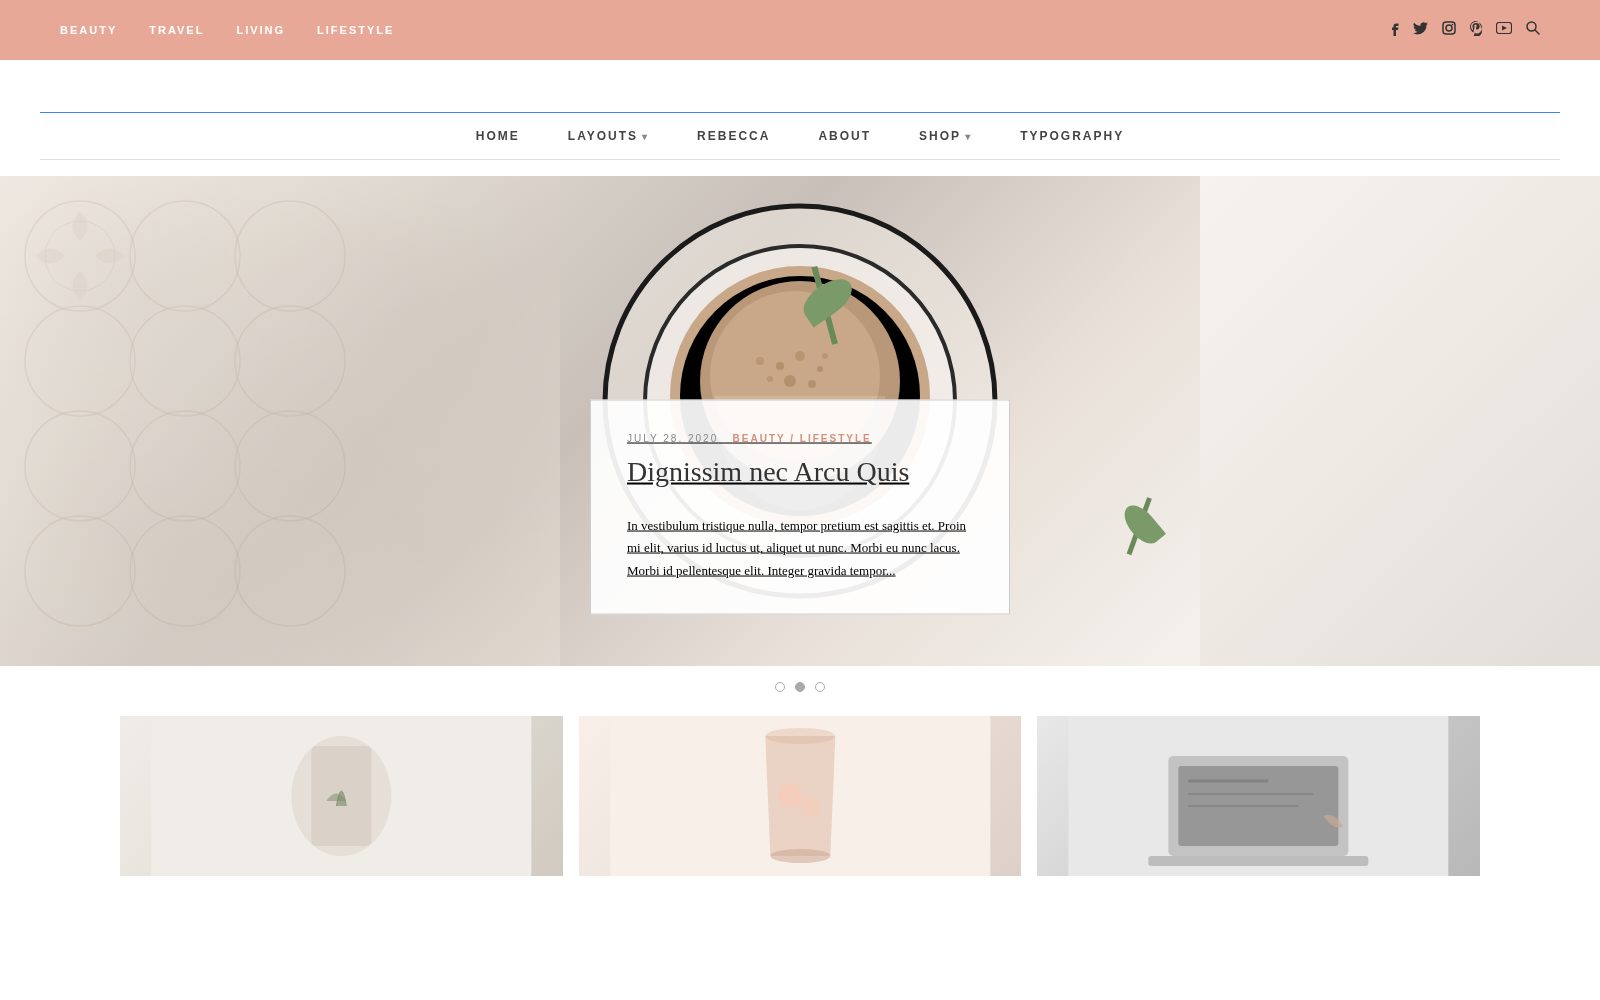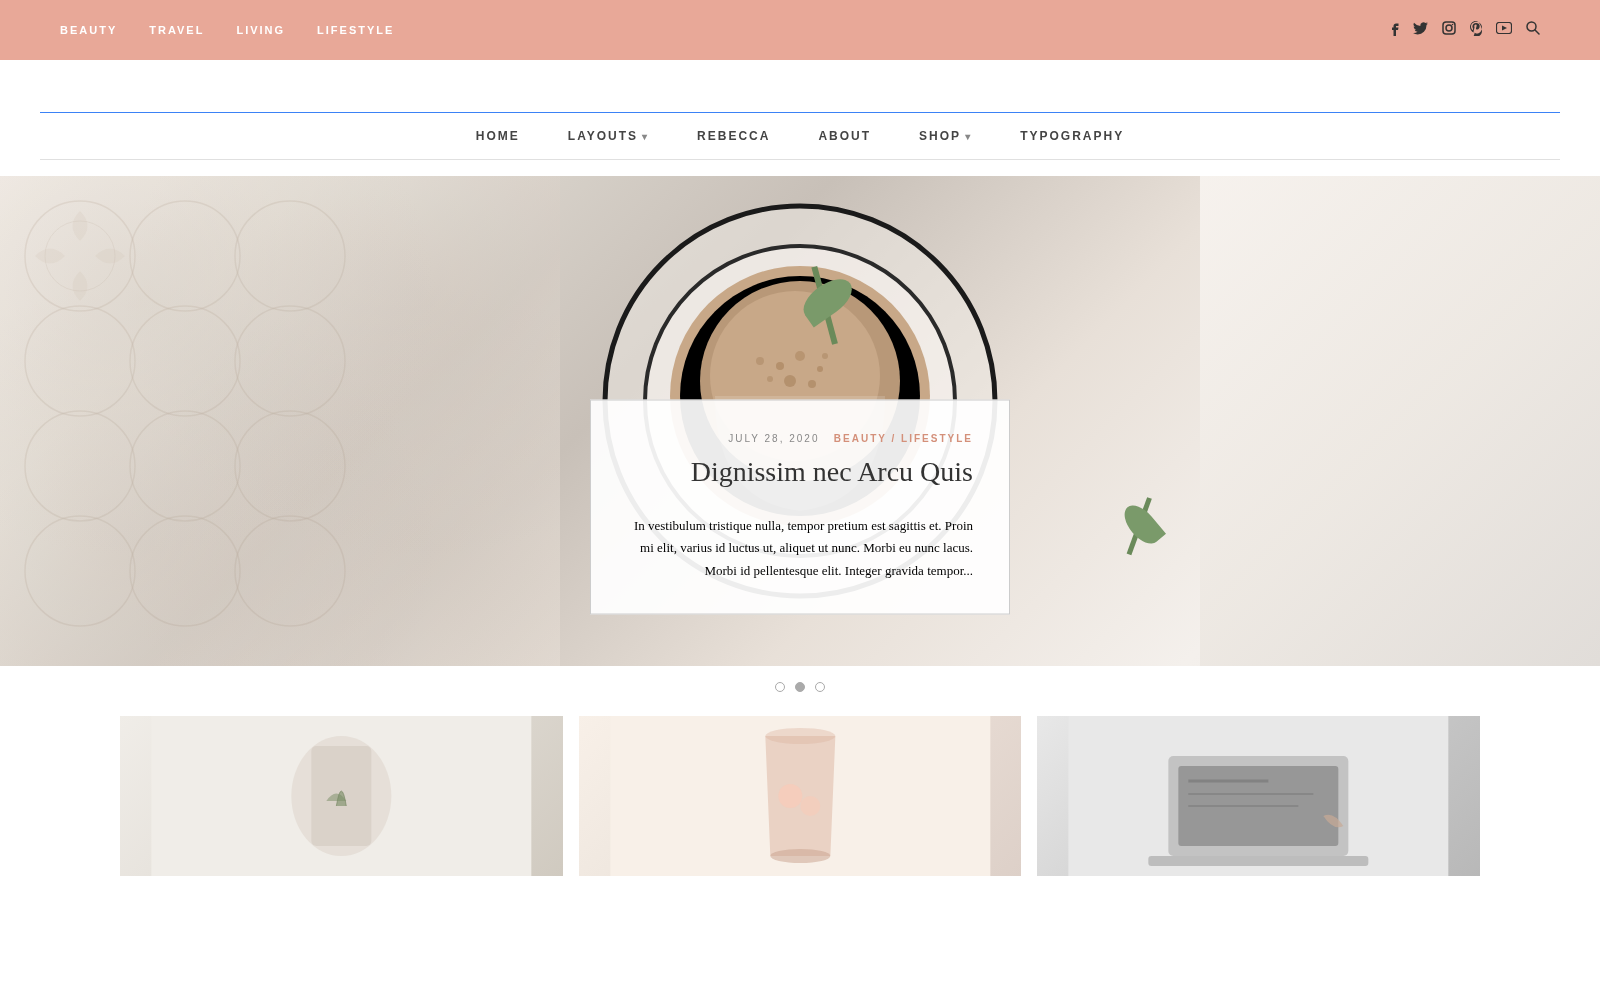--- a/index.html
+++ b/index.html
@@ -168,21 +168,22 @@
     
     .post-card {
       position: absolute;
       top: 50%;
       left: 50%;
       transform: translate(-50%, -10%);
       width: 420px;
       background: rgba(255,255,255,0.92);
       border: 1px solid #ccc;
       padding: 32px 36px;
-      text-align: right;
+      text-align: left;
+      text-decoration: underline;
     }
     .post-meta {
       font-family: 'Arial', sans-serif;
       font-size: 10px;
       letter-spacing: 2px;
       color: #888;
       margin-bottom: 10px;
     }
     .post-meta .cat {
       color: #d4907a;

